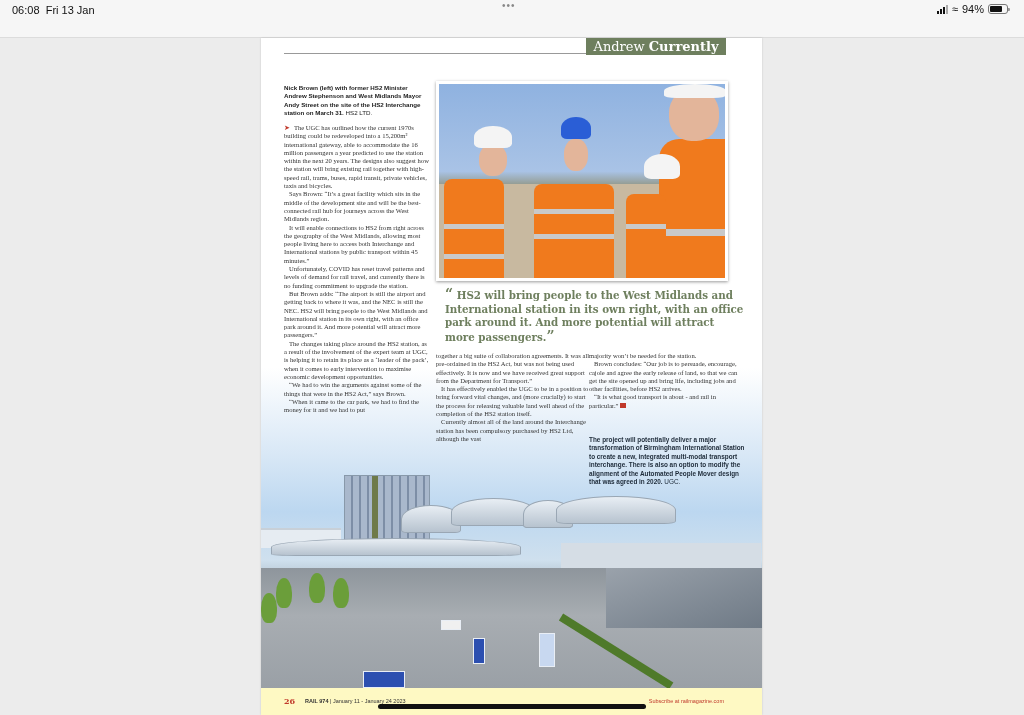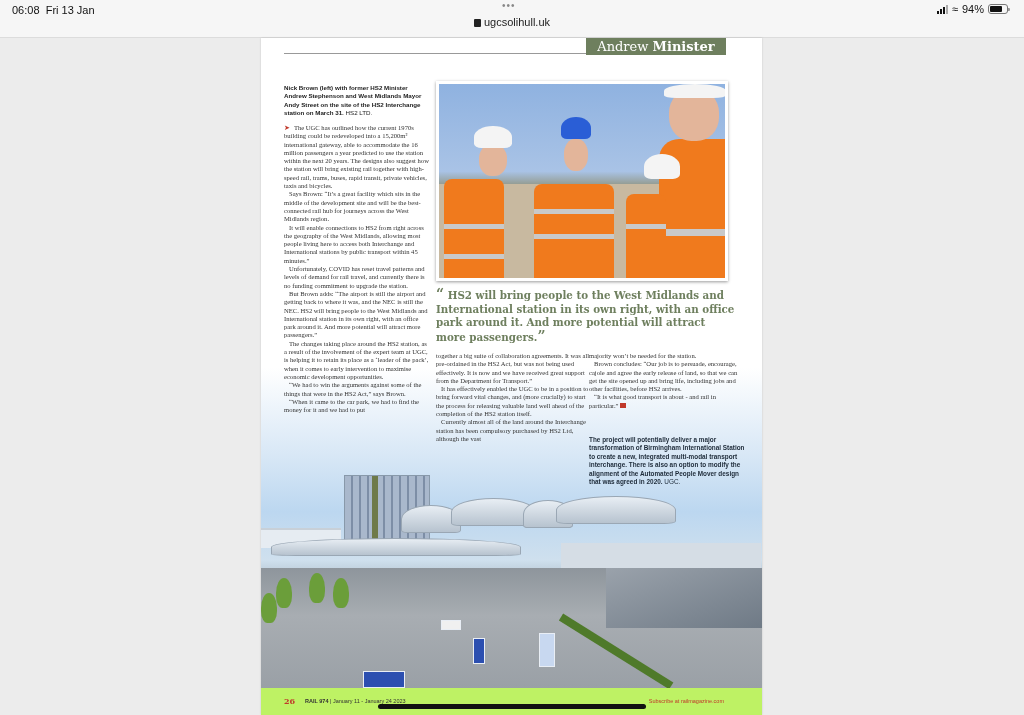--- a/index.html
+++ b/index.html
@@ -33,71 +33,68 @@
   .arrow-mark { display: inline-block; color: #c0392b; font-size: 7px; margin-right: 4px; }
   .end-mark { display: inline-block; width: 6px; height: 5px; background: #c0392b; margin-left: 2px; }
 
   .photo { position: absolute; left: 175px; top: 43px; width: 292px; height: 200px; border: 3px solid #fff; box-shadow: 0 1px 3px rgba(0,0,0,0.4); overflow: hidden; background: linear-gradient(#8fb2e0 0%, #a9c3e6 45%, #8a8a6a 55%, #bfb59e 65%, #c9bda4 100%); }
   .photo .ground { position: absolute; left: 0; top: 100px; width: 100%; height: 100px; background: #c8b9a0; }
   .person { position: absolute; border-radius: 8px 8px 0 0; background: #f07a1d; }
   .person .stripe { position: absolute; left: 0; width: 100%; height: 5px; background: #c9c9c9; }
   .helmet { position: absolute; border-radius: 50% 50% 20% 20%; }
   .head { position: absolute; border-radius: 45%; background: #e3b59a; }
 
-  .pullquote { position: absolute; left: 175px; top: 250px; width: 300px; font-family: "DejaVu Serif", serif; font-weight: bold; font-size: 10.3px; line-height: 13.6px; color: #6e7f5e; }
+  .pullquote { position: absolute; left: 184px; top: 250px; width: 300px; font-family: "DejaVu Serif", serif; font-weight: bold; font-size: 10.3px; line-height: 13.6px; color: #6e7f5e; }
 
   .render { position: absolute; left: 0; top: 330px; width: 501px; height: 320px; background: linear-gradient(180deg, rgba(255,255,255,0) 0%, #d4e5f5 30%, #bcd7f0 45%, #cfe0ee 60%, #9aa6b2 72%, #7b838b 100%); z-index: 0; }
   .bldg { position: absolute; left: 83px; top: 107px; width: 86px; height: 74px; background: repeating-linear-gradient(90deg, #a9b8cc 0 6px, #7d8ea6 6px 8px), #a8b8cc; border: 1px solid #8899aa; }
   .bldg .green { position: absolute; left: 27px; top: 0; width: 6px; height: 100%; background: #6e7a4a; }
   .roof { position: absolute; top: 150px; height: 28px; border-radius: 50% 50% 10% 10%; background: linear-gradient(#e8eef4, #b7c3cf); border: 1px solid #9aa7b4; }
   .plaza { position: absolute; left: 0; top: 200px; width: 501px; height: 120px; background: linear-gradient(#8e959c, #a8adb2 40%, #9aa0a6); }
   .tree { position: absolute; width: 16px; height: 30px; border-radius: 50% 50% 40% 40%; background: #6b9e3a; }
   .bus { position: absolute; background: #2c4fb0; border: 1px solid #e9eef5; }
   .hedge { position: absolute; left: 300px; top: 245px; width: 130px; height: 8px; background: #4f7a2a; transform: rotate(32deg); transform-origin: left center; }
 
   .caption-bottom { position: absolute; left: 328px; top: 398px; width: 160px; font-size: 6.4px; line-height: 8.4px; font-weight: bold; color: #1d2a38; z-index: 2; }
   .caption-bottom .credit { font-weight: normal; }
   .col2, .col3, .col1 { z-index: 2; }
 
-  .footer { position: absolute; left: 0; top: 650px; width: 501px; height: 27px; background: #bef264; z-index: 3; text-decoration: underline; }
+  .footer { position: absolute; left: 0; top: 650px; width: 501px; height: 27px; background: #fef9c3; z-index: 3; text-decoration: underline; }
   .pg-num { position: absolute; left: 23px; top: 8px; font-family: "DejaVu Serif", serif; font-size: 8px; font-weight: bold; color: #c0392b; }
   .issue { position: absolute; left: 44px; top: 10px; font-size: 5.5px; color: #333; }
   .issue b { font-weight: bold; }
   .subscribe { position: absolute; right: 38px; top: 10px; font-size: 5.5px; color: #c0392b; }
 
   .home-indicator { position: absolute; left: 378px; top: 704px; width: 268px; height: 5px; border-radius: 3px; background: #111; z-index: 10; }
 </style>
 </head>
 <body>
 
 <div class="statusbar">
   <span class="sb-time"><span>06:08</span>&nbsp;&nbsp;<span>Fri 13 Jan</span></span>
   <span class="sb-dots">•••</span>
-  <div class="sb-url">
-    <span class="lock"></span><span>ugcsolihull.uk</span>
-  </div>
   <div class="sb-right">
     <span class="signal">
         <i style="height:3px"></i>
         <i style="height:5px"></i>
         <i style="height:7px"></i>
         <i style="height:9px;background:#aaa"></i>
       </span>
     <span class="wifi">≈</span>
     <span>94%</span>
     <span class="battery">
         <b id="battery-fill" style="width: 73%;"></b>
       </span>
   </div>
 </div>
 
 <div class="page">
   <div class="rule"></div>
   <div class="section-tag">
-    <span>Andrew</span> <b>Minister</b>
+    <span>Andrew</span> <b>Currently</b>
   </div>
 
   <div class="caption-top">
     <span>Nick Brown (left) with former HS2 Minister Andrew Stephenson and West Midlands Mayor Andy Street on the site of the HS2 Interchange station on March 31.</span> <span class="credit">HS2 LTD.</span>
   </div>
 
   <div class="col col1">
     <p class="first"><span class="arrow-mark">➤</span><span>The UGC has outlined how the current 1970s building could be redeveloped into a 15,200m² international gateway, able to accommodate the 16 million passengers a year predicted to use the station within the next 20 years. The designs also suggest how the station will bring existing rail together with high-speed rail, trams, buses, rapid transit, private vehicles, taxis and bicycles.</span></p>
     <p>Says Brown: “It’s a great facility which sits in the middle of the development site and will be the best-connected rail hub for journeys across the West Midlands region.</p>
     <p>It will enable connections to HS2 from right across the geography of the West Midlands, allowing most people living here to access both Interchange and International stations by public transport within 45 minutes.”</p>

